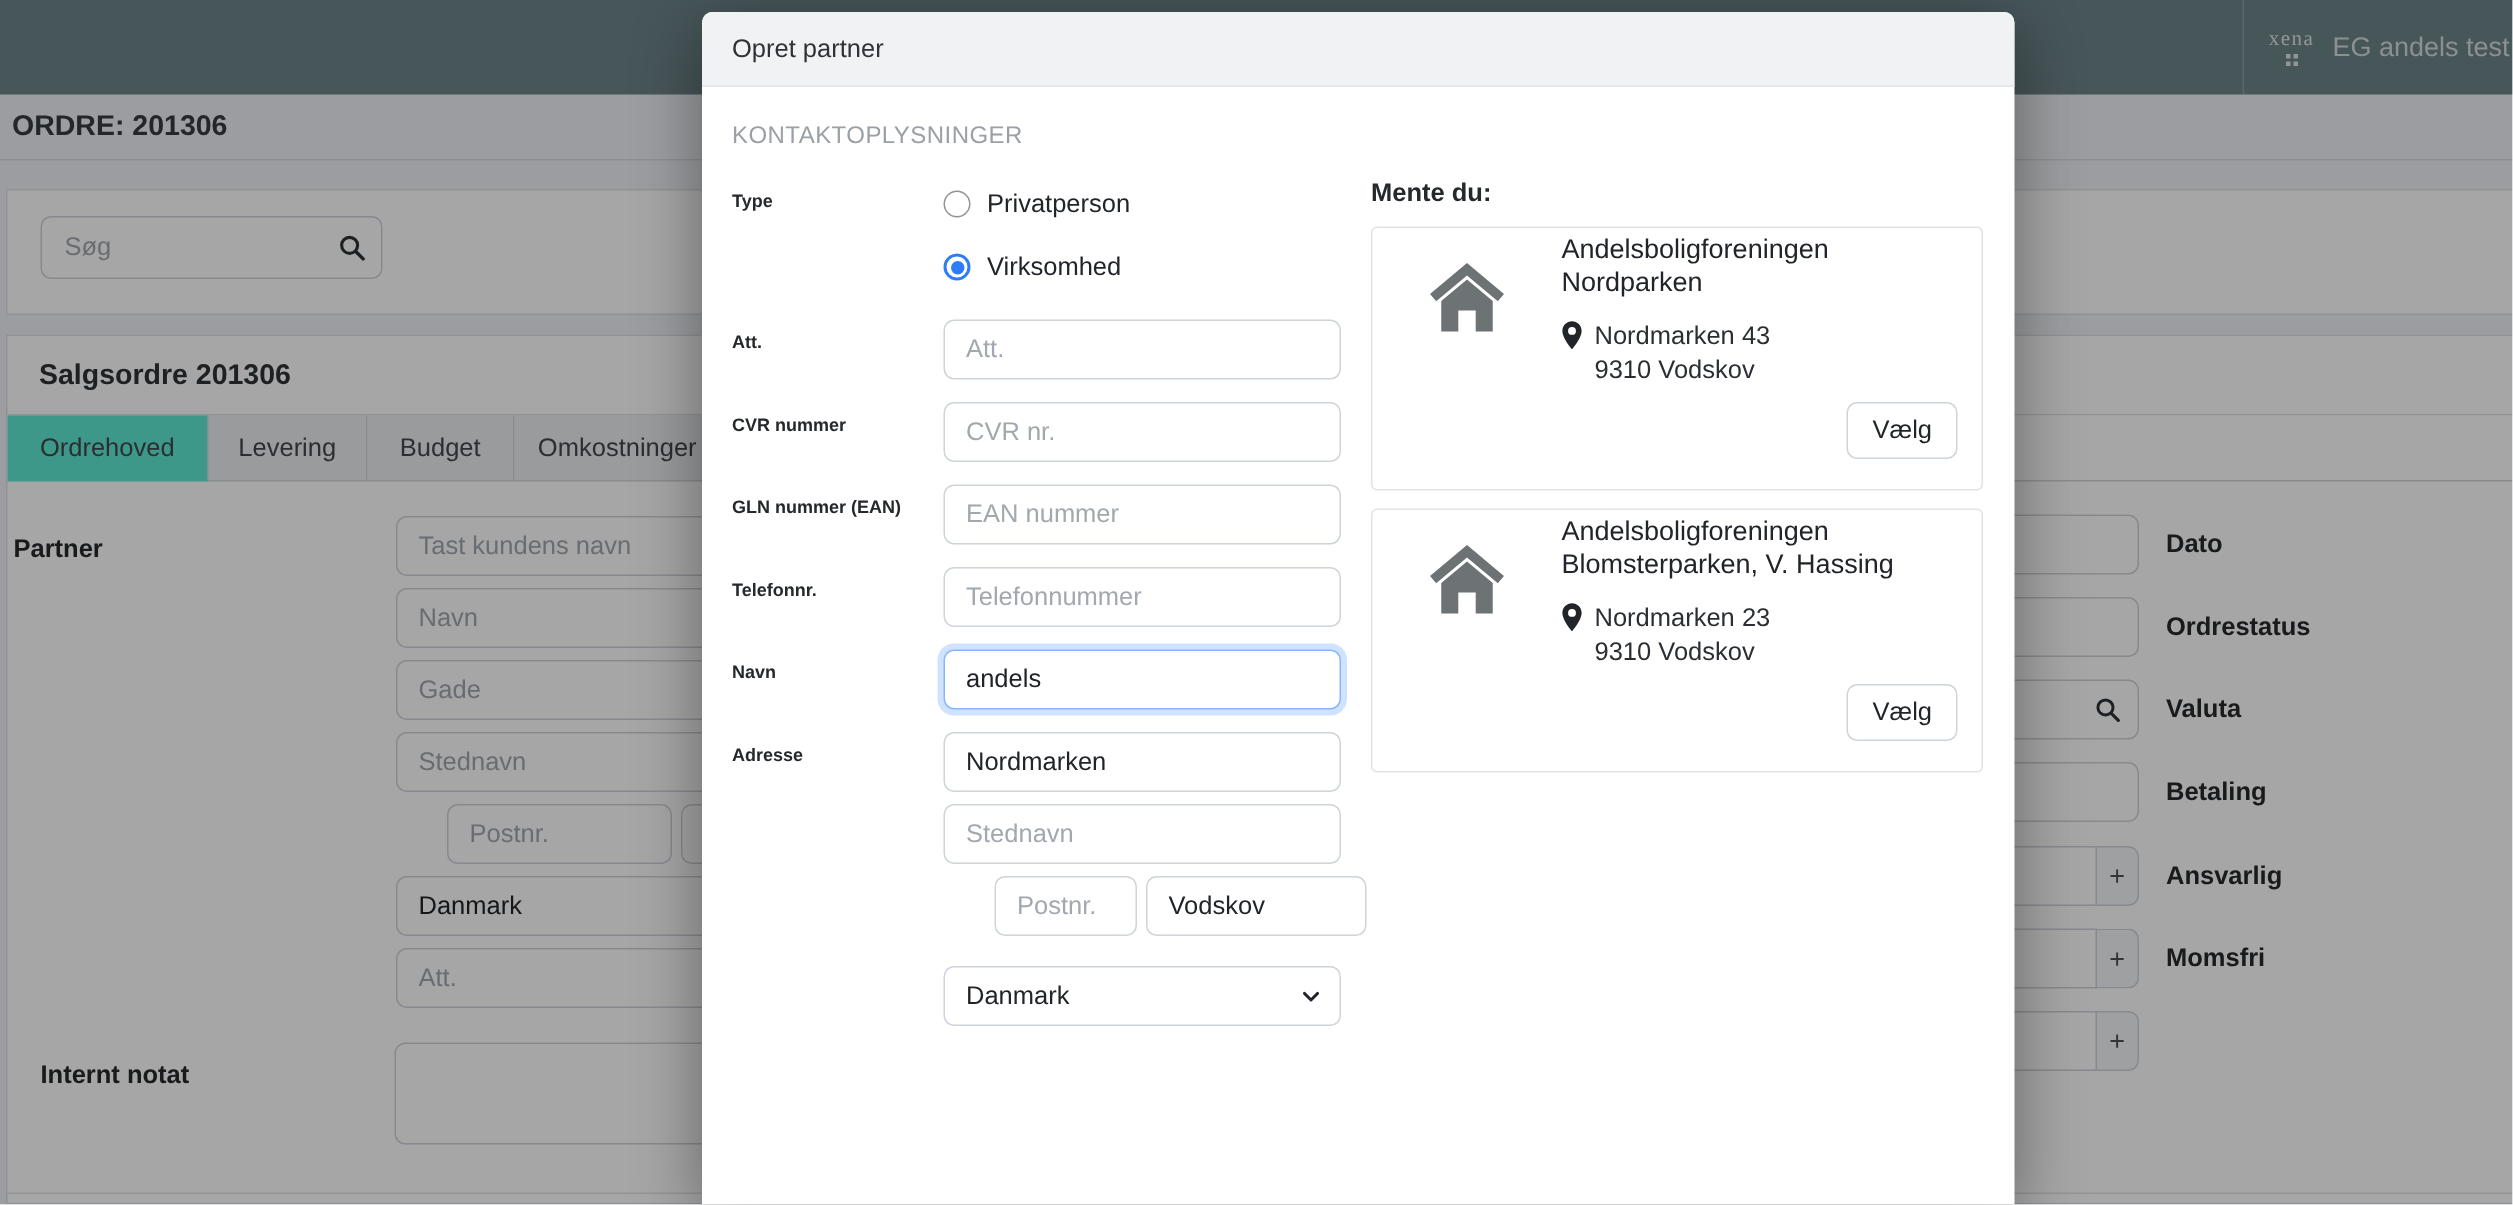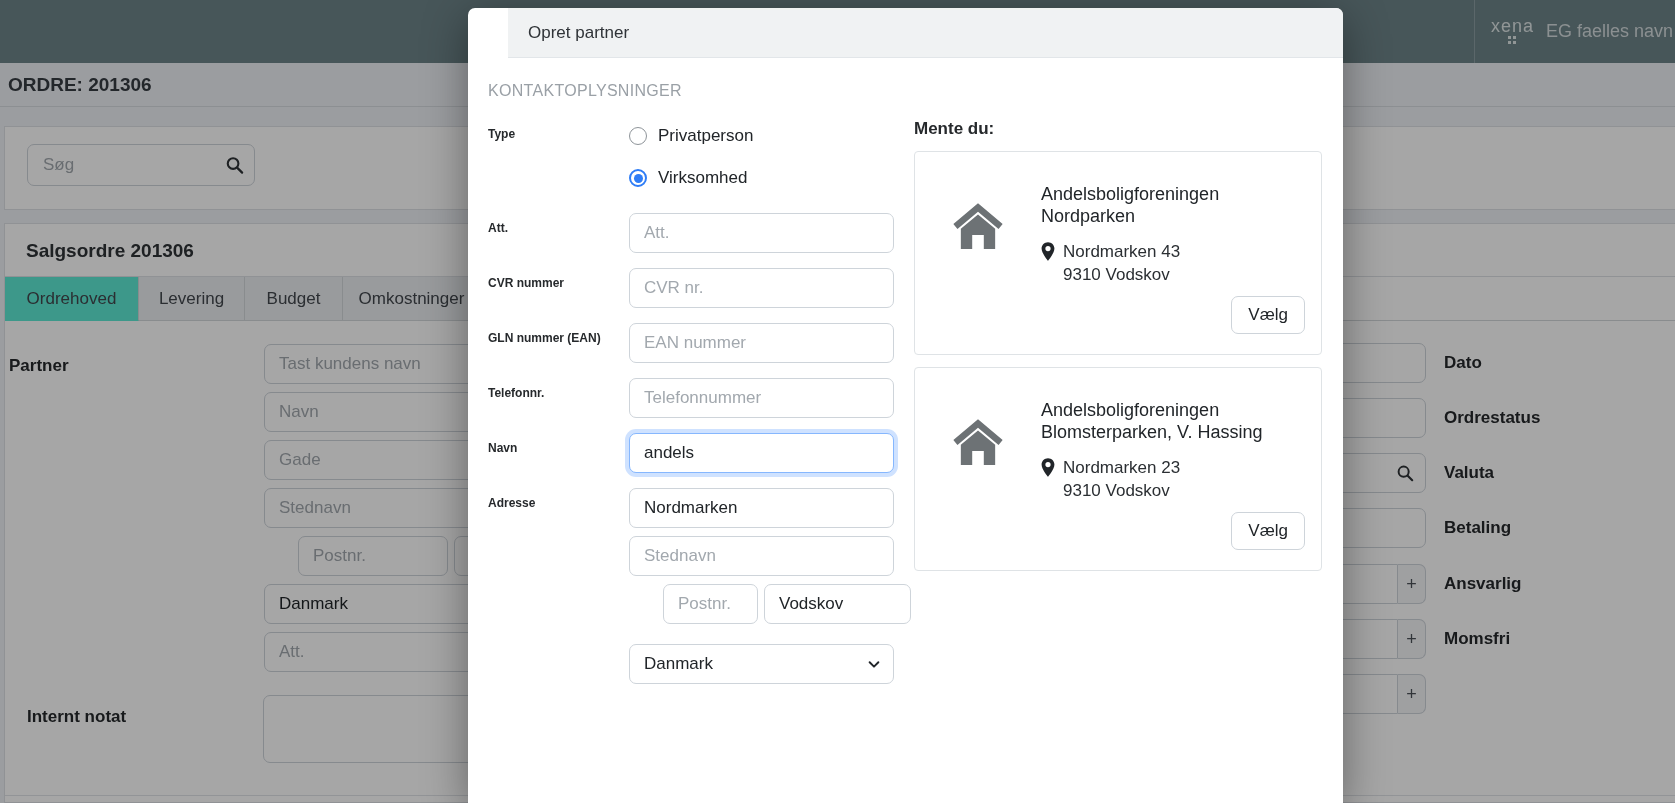--- a/index.html
+++ b/index.html
@@ -6,21 +6,21 @@
   body {
     width:1675px; height:803px; position:relative; overflow:hidden;
     font-family:"Liberation Sans","DejaVu Sans",sans-serif;
     background:#eef1f6; color:#212529;
   }
   
   .topbar { position:absolute; left:0; top:0; right:0; height:63px; background:#6d8489; }
   .topbar-right { position:absolute; right:0; top:0; height:63px; display:flex; align-items:center; }
   .topbar-divider { width:1px; height:63px; background:rgba(255,255,255,.22); }
   .brand { display:flex; flex-direction:column; align-items:center; margin-left:16px; color:#dfe6e7; }
-  .brand-word { font-size:18px; letter-spacing:1px; line-height:13px; }
+  .brand-word { font-size:14px; letter-spacing:1px; line-height:13px;font-family:Liberation Serif, serif; }
   .brand-mark { margin-top:3px; width:8px; height:8px;
     background:
       linear-gradient(#dfe6e7,#dfe6e7) 0 0/3px 3px no-repeat,
       linear-gradient(#dfe6e7,#dfe6e7) 5px 0/3px 3px no-repeat,
       linear-gradient(#dfe6e7,#dfe6e7) 0 5px/3px 3px no-repeat,
       linear-gradient(#dfe6e7,#dfe6e7) 5px 5px/3px 3px no-repeat; }
   .env-name { color:#d6dddf; font-size:18px; margin-left:12px; margin-right:2px; white-space:nowrap; }
 
   .order-header { position:absolute; top:63px; left:0; right:0; height:44px; line-height:44px;
     padding-left:8px; font-size:19px; font-weight:700; color:#363c42;
@@ -71,21 +71,21 @@
   .add-btn { width:28px; height:40px; border:1px solid #ced4da; border-left:none; border-radius:0 7px 7px 0;
     background:#f5f6f8; color:#4c5258; font-size:18px; display:flex; align-items:center; justify-content:center;
     box-sizing:border-box; cursor:pointer; }
   .r-label { margin-left:18px; font-weight:700; font-size:17px; color:#26292c; white-space:nowrap; }
 
   
   .backdrop { position:absolute; inset:0; background:rgba(0,0,0,.35); z-index:10; }
   .modal { position:absolute; left:468px; top:8px; width:875px; height:795px; background:#fff;
     border-radius:7px 7px 0 0; z-index:20; box-shadow:0 10px 45px rgba(0,0,0,.4); overflow:hidden; }
   .modal-header { height:49px; background:#f0f2f3; border-bottom:1px solid #e2e6e9;
-    display:flex; align-items:center; padding:0 20px; font-size:17px; color:#2f3337;margin-left:40px; }
+    display:flex; align-items:center; padding:0 20px; font-size:17px; color:#2f3337; }
   .modal-body { padding:24px 20px 0 20px; display:flex; }
   .form-col { width:406px; flex:none; }
   .section-heading { font-size:16px; font-weight:400; color:#9aa0a6; letter-spacing:.3px; margin:0 0 26px 0; }
   .form-row { display:flex; margin-bottom:15px; }
   .form-label { width:141px; flex:none; font-weight:700; font-size:12px; color:#26292c; padding-top:8px; box-sizing:border-box; padding-right:10px; }
   .form-label.no-pad { padding-top:1px; }
   .form-field { width:265px; flex:none; }
   .radio-row { display:flex; align-items:center; margin-bottom:22px; }
   .radio-row.last { margin-bottom:25px; }
   .radio { width:18px; height:18px; border-radius:50%; border:1.5px solid #8e9499; box-sizing:border-box; flex:none; background:#fff; }
@@ -93,21 +93,21 @@
   .radio.checked::after { content:""; position:absolute; left:50%; top:50%; width:9px; height:9px; margin:-4.5px 0 0 -4.5px;
     border-radius:50%; background:#2f7df6; }
   .radio-label { margin-left:11px; font-size:17px; color:#212529; }
   .focused { border-color:#86b7fe !important; box-shadow:0 0 0 4px rgba(13,110,253,.2); }
   .sub-gap { margin-bottom:8px; }
   .country-gap { margin-top:20px; }
 
   .suggest-col { margin-left:20px; width:408px; flex:none; }
   .suggest-heading { font-weight:700; font-size:17px; color:#26292c; margin:37px 0 12px 0; }
   .card { width:408px; box-sizing:border-box; border:1px solid #dfe3e6; border-radius:4px;
-    margin-bottom:12px; padding:32px 16px 20px 0; display:flex; background:#fff; }
+    margin-bottom:12px; padding:4px 16px 20px 0; display:flex; background:#fff; }
   .card-icon-col { width:126px; flex:none; display:flex; justify-content:center; align-items:flex-start; padding-top:13px; color:#6d7275; }
   .card-text-col { flex:1; min-width:0; }
   .card-title { font-size:18px; line-height:1.22; font-weight:500; color:#212529; }
   .card-addr { margin-top:12px; display:flex; font-size:17px; color:#2b2f33; }
   .pin-wrap { width:14px; flex:none; margin-right:8px; padding-top:2px; color:#212529; display:flex; }
   .addr-lines div { line-height:23px; }
   .card-action { display:flex; justify-content:flex-end; margin-top:10px; }
   .btn-select { background:#fff; border:1px solid #ced4da; border-radius:7px; padding:8px 16px;
     font-size:17px; color:#212529; font-family:inherit; cursor:pointer; }
 </style>
@@ -116,21 +116,21 @@
 
 <div>
 
   <div class="topbar">
     <div class="topbar-right">
       <div class="topbar-divider"></div>
       <div class="brand">
         <span class="brand-word">xena</span>
         <span class="brand-mark"></span>
       </div>
-      <div class="env-name">EG faelles navn</div>
+      <div class="env-name">EG andels test</div>
     </div>
   </div>
 
   <div class="order-header">ORDRE: 201306</div>
 
   <div class="toolbar">
     <div class="search-box">
       <input type="text" placeholder="Søg" style="">
       <span class="icon-right">
         <svg width="19" height="19" viewBox="0 0 20 20">

